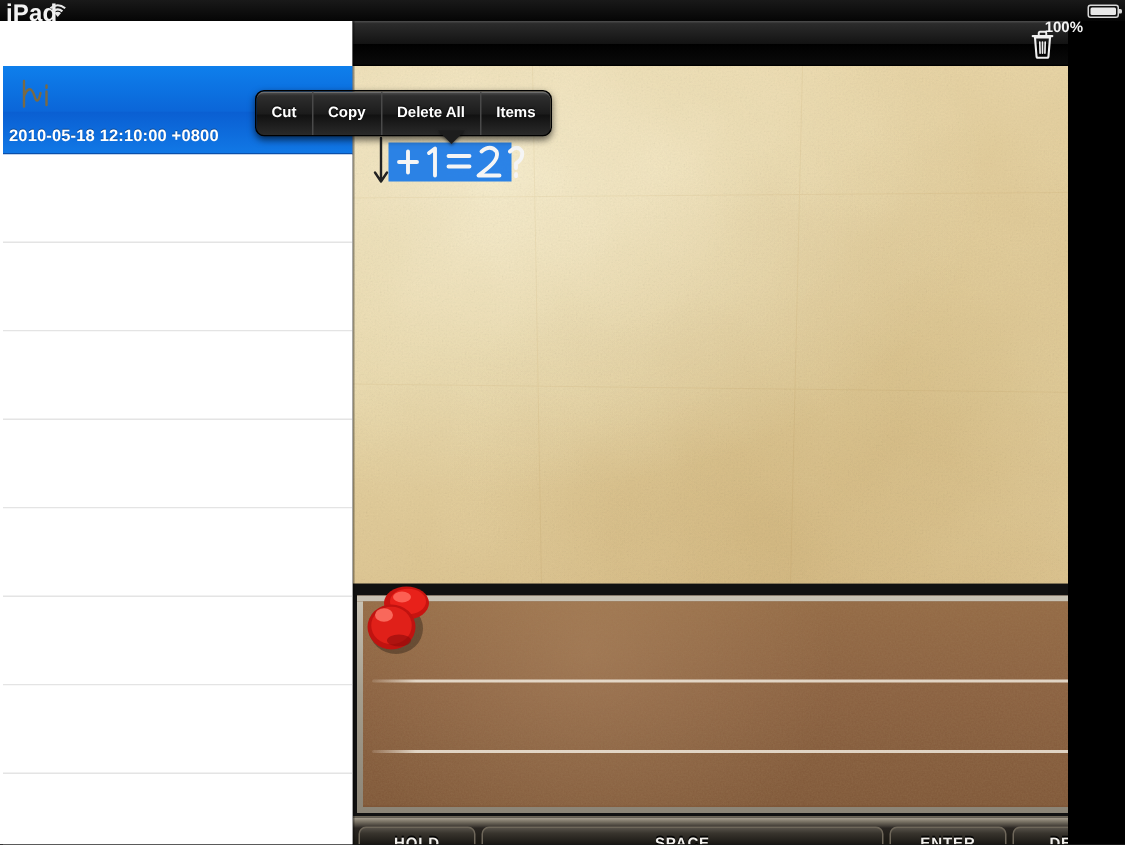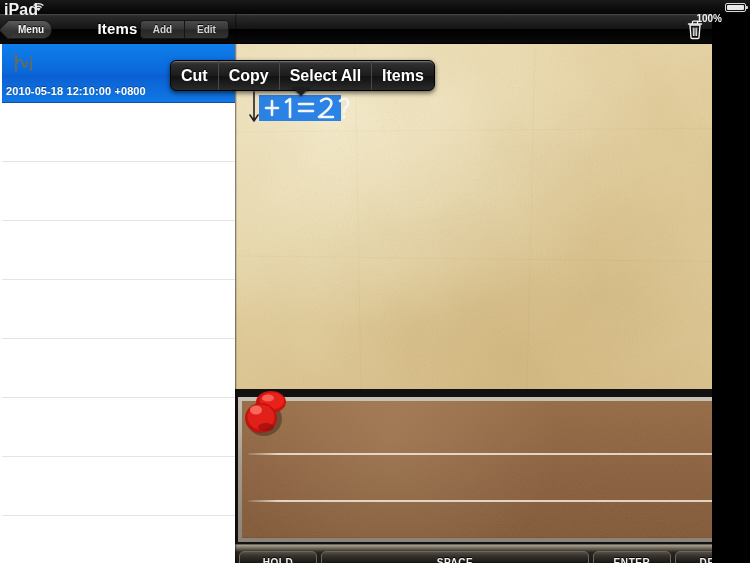--- a/index.html
+++ b/index.html
@@ -352,21 +352,21 @@
     border: 1px solid #000;
     border-radius: 6px;
     box-shadow: 0 2px 5px rgba(0,0,0,0.6), 0 1px 0 rgba(255,255,255,0.18) inset;
     z-index: 60;
   }
   .menu-item {
     display: flex;
     align-items: center;
     padding: 4px 10px;
     color: #fff;
-    font-size: 16px;
+    font-size: 10px;
     font-weight: bold;
     text-shadow: 0 -1px 1px rgba(0,0,0,0.9);
     cursor: pointer;
     white-space: nowrap;
   }
   .menu-item + .menu-item { border-left: 1px solid #494949; }
   #context-arrow {
     position: absolute;
     left: 292px; top: 87px;
     width: 0; height: 0;
@@ -390,30 +390,20 @@
       <path d="M1.1 3.0 Q6.5 -1.2 11.9 3.0 L11.0 4.0 Q6.5 0.4 2.0 4.0 Z" fill="#e8e8e8"></path>
     </svg>
     <div id="battery-pct">100%</div>
     <div id="battery-icon">
       <div id="battery-fill"></div>
     </div>
   </div>
 
   <div id="left-panel">
 
-    <div id="left-navbar">
-      <div id="menu-button">
-        <span>Menu</span>
-      </div>
-      <div id="left-title">Items</div>
-      <div id="segmented">
-        <div class="seg-btn">Add</div>
-        <div class="seg-btn">Edit</div>
-      </div>
-    </div>
 
     <div id="list">
       <div class="row selected">
         <svg class="row-thumb" viewBox="0 0 44 26">
           <path d="M6 4 L6 21 M6 14 Q10 5 13 14 Q15 21 17 12 M21 11 L21 20 M21 7 L21 8.5" stroke="#7a6a44" stroke-width="1.6" fill="none" stroke-linecap="round"></path>
         </svg>
         <div class="row-date">2010-05-18 12:10:00 +0800</div>
       </div>
       <div class="row"></div>
       <div class="row"></div>
@@ -514,18 +504,18 @@
       <div class="key" id="key-hold">HOLD</div>
       <div class="key" id="key-space">SPACE</div>
       <div class="key" id="key-enter">ENTER</div>
       <div class="key" id="key-del">DEL</div>
     </div>
   </div>
 
   <div id="context-menu">
     <div class="menu-item">Cut</div>
     <div class="menu-item">Copy</div>
-    <div class="menu-item">Select All</div>
+    <div class="menu-item">Delete All</div>
     <div class="menu-item">Items</div>
   </div>
   <div id="context-arrow"></div>
 
 </div>
 
 </body></html>

